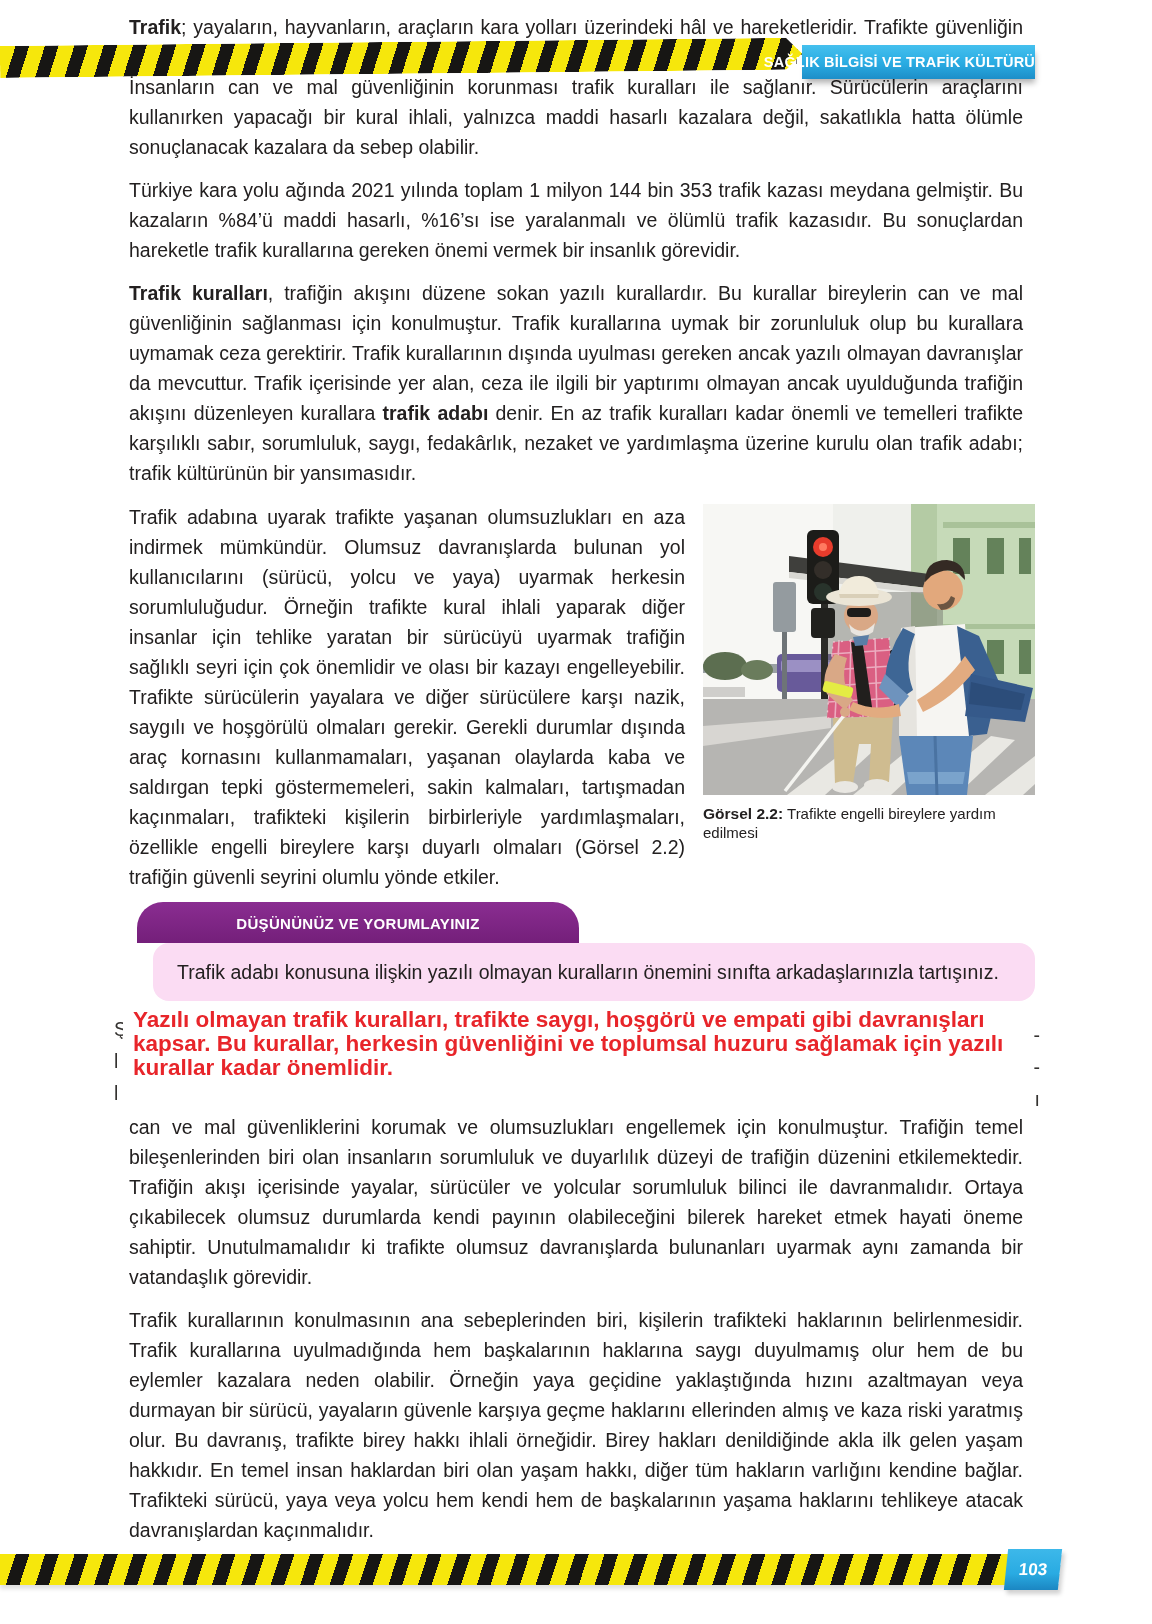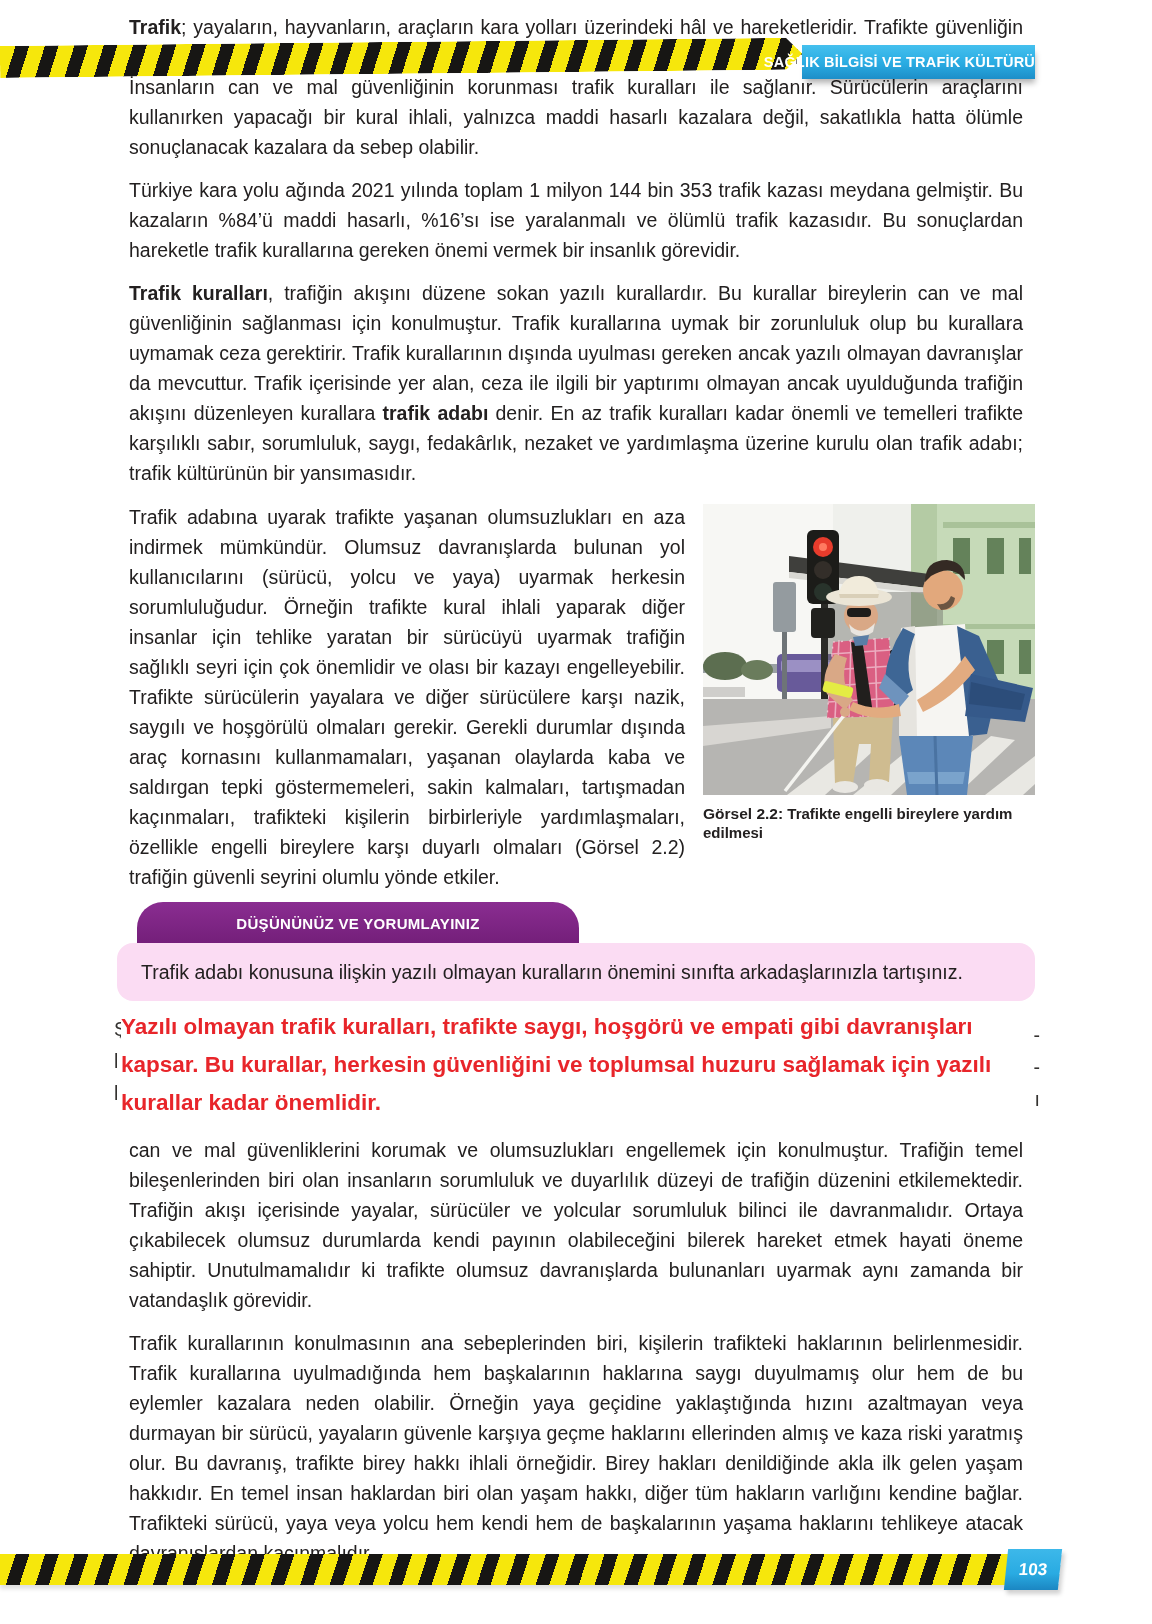--- a/index.html
+++ b/index.html
@@ -44,41 +44,41 @@
     background:linear-gradient(#2b63ea,#1a46d2);
     box-shadow:inset 0 -3px 0 rgba(0,0,0,0.18);
     color:#fff; font-size:23px; font-weight:bold; text-align:center; line-height:41px;
   }
   p.body { margin:13px 12px 0; font-size:19.5px; line-height:30px; text-align:justify; }
   p.body.first { margin-top:12px; }
   .p4wrap { margin-top:14px; }
   .p4wrap::after { content:""; display:block; clear:both; }
   .p4wrap p.body { margin-top:0; }
 
-  .figure { float:right; width:332px; margin:2px 0 4px 18px;font-weight:bold; }
+  .figure { float:right; width:332px; margin:2px 0 4px 18px; }
   .photo { width:332px; height:291px; display:block; }
   .caption { margin-top:9px; font-size:15px; line-height:19px; color:#232020; }
   .caption b { font-size:15.5px; }
 
   .think-badge {
     margin:10px 0 0 20px; width:442px; height:41px;
     background:linear-gradient(#8a2d91,#741f7a);
     border-radius:26px 26px 0 0;
     color:#fff; font-weight:bold; font-size:15px; letter-spacing:0.3px;
     text-align:center; line-height:43px;
   }
   .prompt-box {
     background:#fbdcf3; border-radius:16px; padding:14px 24px;
-    font-size:19.5px; line-height:30px;
+    font-size:19.5px; line-height:30px;margin-left:36px;
   }
   .answer-wrap { position:relative; margin-top:2px; min-height:96px; }
   .answer-text {
-    position:relative; z-index:2; background:#fff; margin:0 12px 0 4px;
+    position:relative; z-index:2; background:#fff; margin:0 12px 0 16px;
     padding-top:5px; font-weight:bold; color:#e8252a;
-    font-size:22.5px; line-height:38px;
+    font-size:22.5px; line-height:24px;
   }
   .frag {
     position:absolute; z-index:1; width:9px; overflow:hidden;
     font-size:19.5px; line-height:20px; color:#343230; white-space:nowrap;
   }
   .frag.l0 { left:-3px; top:16px; }
   .frag.l1 { left:-3px; top:48px; }
   .frag.l2 { left:-3px; top:80px; }
   .frag.r0 { right:-5px; top:22px; text-align:right; }
   .frag.r1 { right:-5px; top:54px; text-align:right; }

